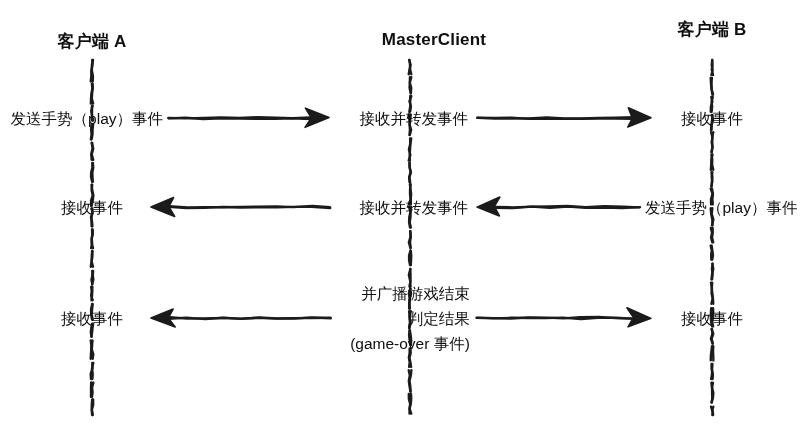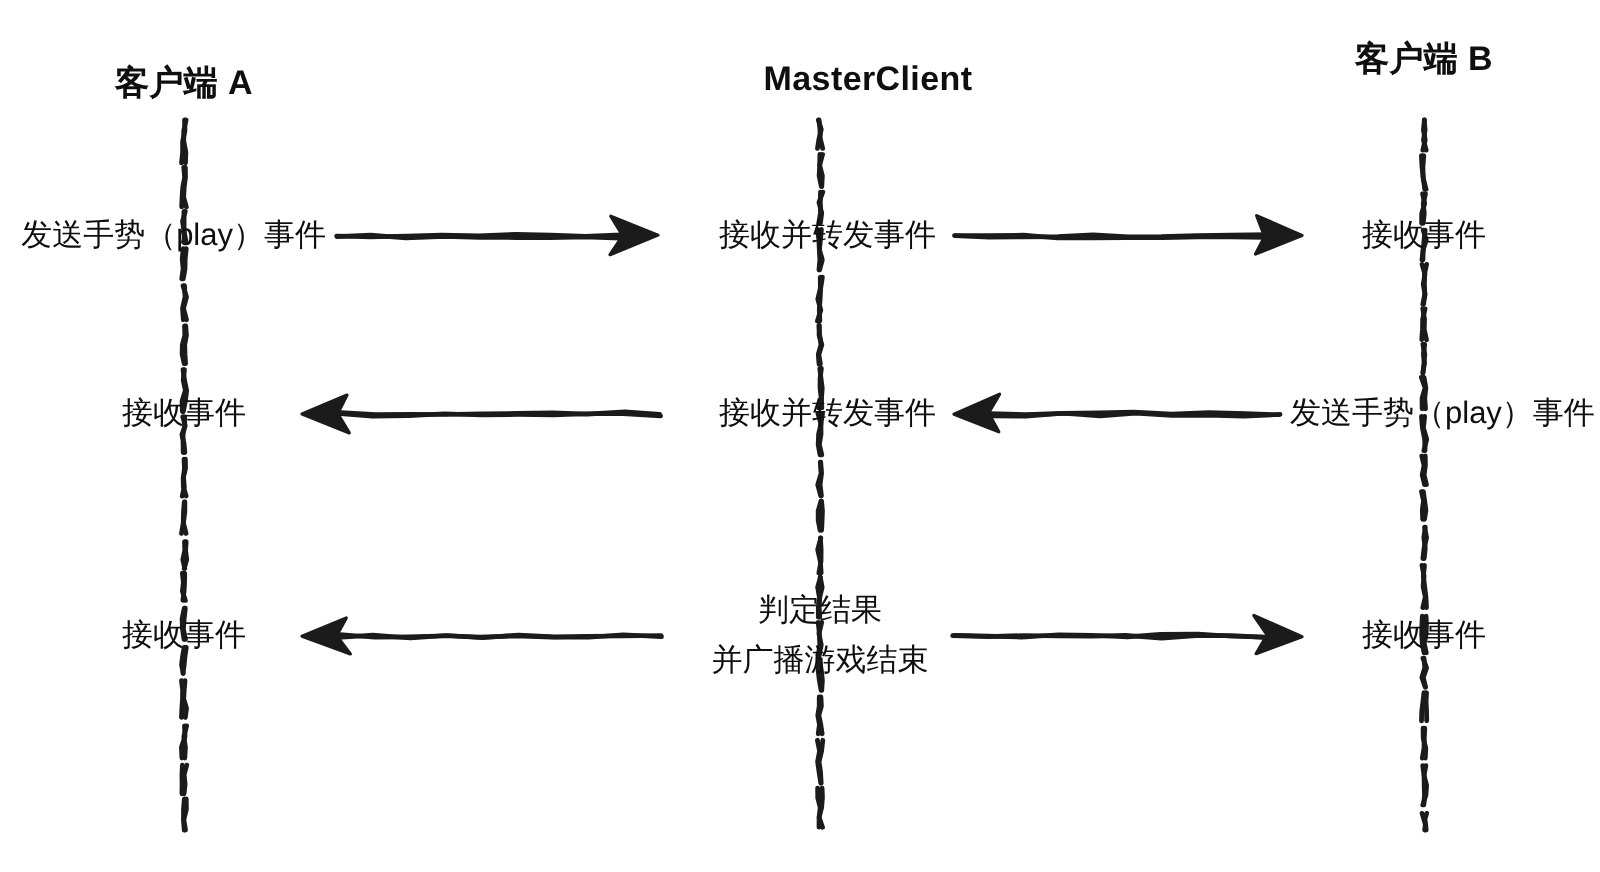--- a/index.html
+++ b/index.html
@@ -38,21 +38,21 @@
   }
   .msg-label {
     position: absolute;
     white-space: nowrap;
     font-size: 15.5px;
     line-height: 25px;
     color: #0f0f0f;
   }
   .msg-label.center {
     transform: translate(-50%, -50%);
-    text-align: center;
+    text-align: right;
   }
   .msg-label.right-anchor {
     transform: translate(-100%, -50%);
     text-align: right;
   }
   .msg-label.left-anchor {
     transform: translate(0, -50%);
     text-align: left;
   }
   .msg-label .line {
@@ -212,21 +212,22 @@
       <div class="msg-label right-anchor" style="left: 468px; top: 207px;">
         <span class="line">接收并转发事件</span>
       </div>
       <div class="msg-label left-anchor" style="left: 645px; top: 207px;">
         <span class="line">发送手势（play）事件</span>
       </div>
       <div class="msg-label center" style="left: 92px; top: 318px;">
         <span class="line">接收事件</span>
       </div>
       <div class="msg-label center" style="left: 410px; top: 318px;">
+        <span class="line">并广播游戏结束</span>
         <span class="line">判定结果</span>
-        <span class="line">并广播游戏结束</span>
+        <span class="line">(game-over 事件)</span>
       </div>
       <div class="msg-label center" style="left: 712px; top: 318px;">
         <span class="line">接收事件</span>
       </div>
     </div>
 
 </div>
 
 </body></html>

